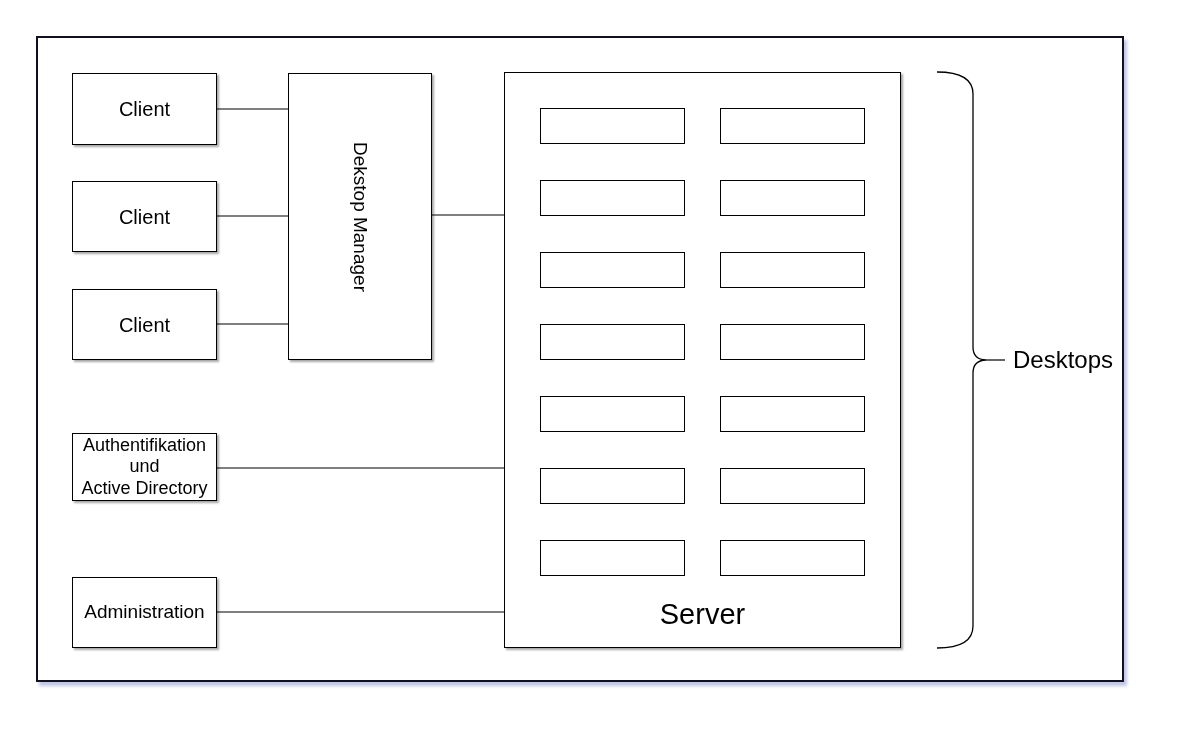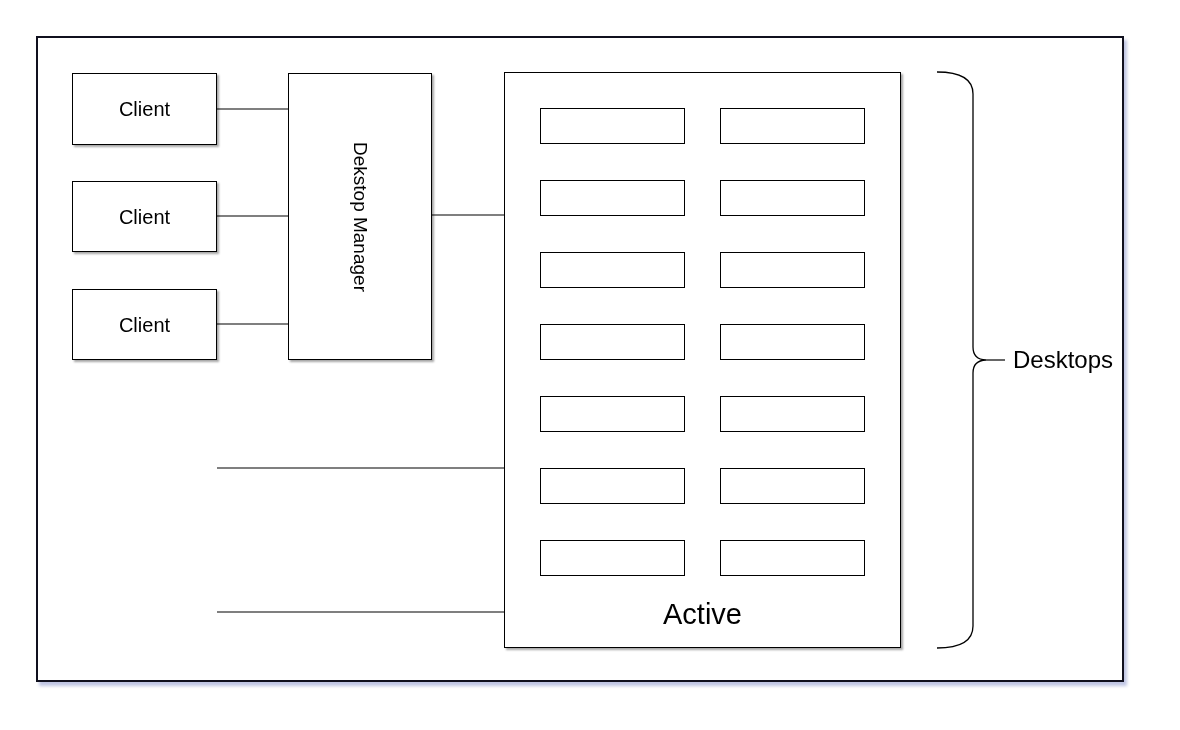--- a/index.html
+++ b/index.html
@@ -131,37 +131,45 @@
   </div>
 
   <div class="node client-3">
     <span class="label">Client</span>
   </div>
 
   <div class="node desktop-manager">
     <span class="label">Dekstop Manager</span>
   </div>
 
+  <div class="node auth">
+    <span class="label">Authentifikation
+und
+Active Directory</span>
+  </div>
 
+  <div class="node admin">
+    <span class="label">Administration</span>
+  </div>
 
   <div class="node server">
     <div class="slot-grid">
       <div class="slot"></div>
       <div class="slot"></div>
       <div class="slot"></div>
       <div class="slot"></div>
       <div class="slot"></div>
       <div class="slot"></div>
       <div class="slot"></div>
       <div class="slot"></div>
       <div class="slot"></div>
       <div class="slot"></div>
       <div class="slot"></div>
       <div class="slot"></div>
       <div class="slot"></div>
       <div class="slot"></div>
     </div>
-    <div class="server-label">Active</div>
+    <div class="server-label">Server</div>
   </div>
 
   <div class="brace-label">Desktops</div>
 
 </div>
 
 </body></html>

